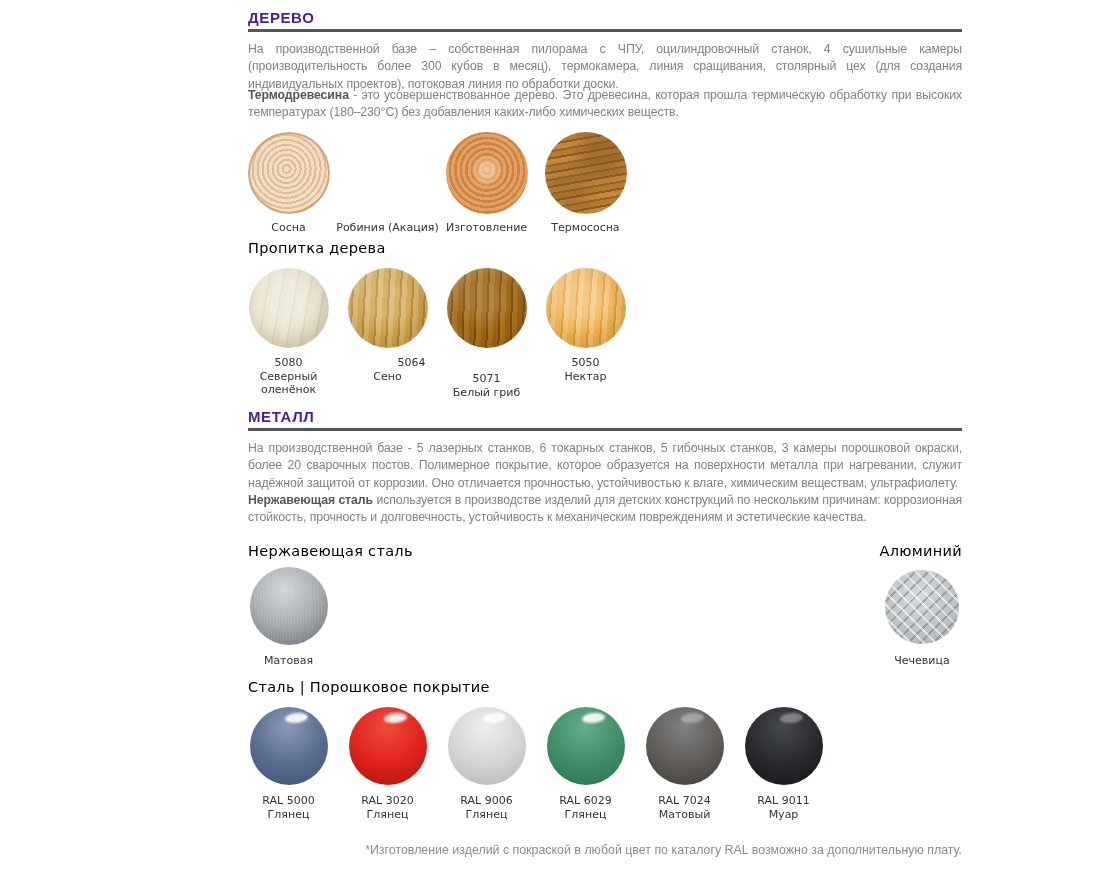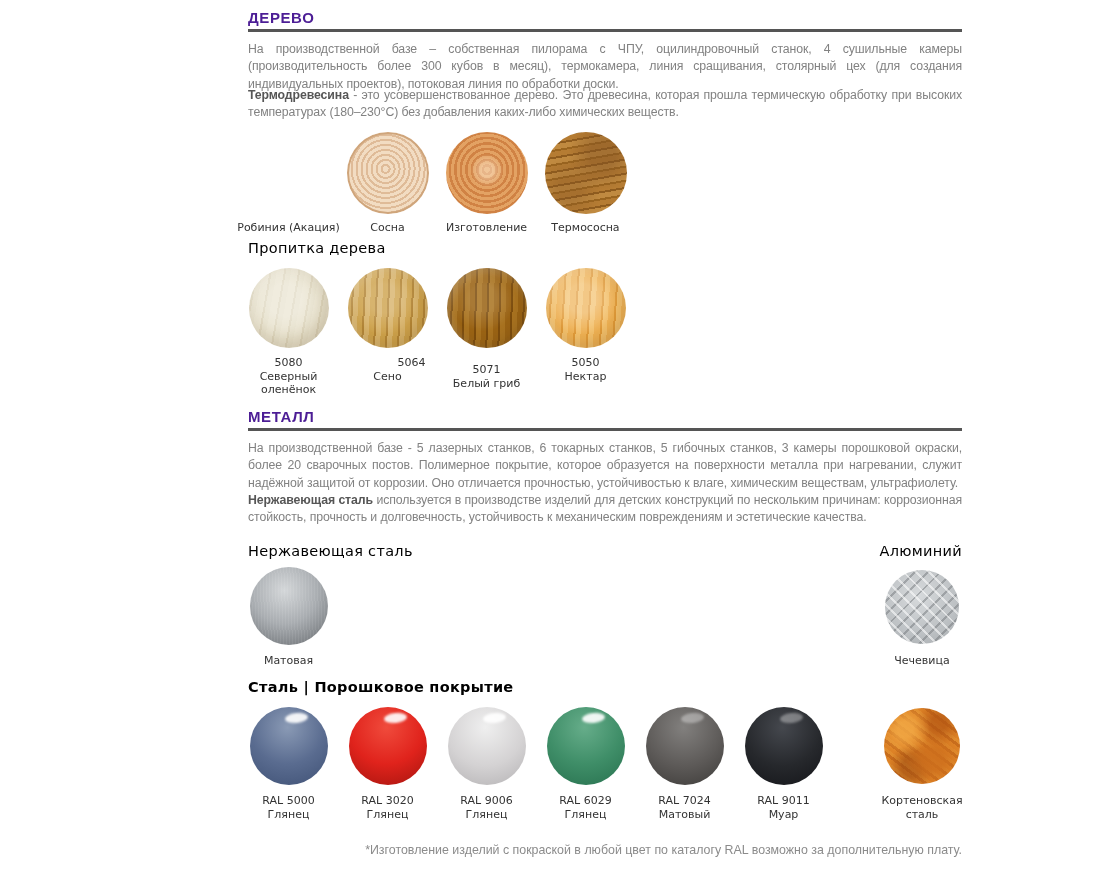--- a/index.html
+++ b/index.html
@@ -148,26 +148,26 @@
 
   <div class="body-text" style="top:41px;">
     <span>На производственной базе – собственная пилорама с ЧПУ, оцилиндровочный станок, 4 сушильные камеры (производительность более 300 кубов в месяц), термокамера, линия сращивания, столярный цех (для создания индивидуальных проектов), потоковая линия по обработки доски.</span>
   </div>
   <div class="body-text" style="top:87px;">
     <span class="lead">Термодревесина</span><span> - это усовершенствованное дерево. Это древесина, которая прошла термическую обработку при высоких температурах (180–230°С) без добавления каких-либо химических веществ.</span>
   </div>
 
   <div class="row" style="top:132px;">
     <div class="col">
+      <div class="sw sz-wood slice-pine"></div>
+      <div class="lbl" style="margin-top:7px;">Сосна</div>
+    </div>
+    <div class="col">
       <div class="sw sz-wood slice-acacia"></div>
       <div class="lbl" style="margin-top:7px;">Робиния (Акация)</div>
-    </div>
-    <div class="col">
-      <div class="sw sz-wood slice-pine"></div>
-      <div class="lbl" style="margin-top:7px;">Сосна</div>
     </div>
     <div class="col">
       <div class="sw sz-wood slice-larch"></div>
       <div class="lbl" style="margin-top:7px;">Изготовление</div>
     </div>
     <div class="col">
       <div class="sw sz-wood slice-thermopine"></div>
       <div class="lbl" style="margin-top:7px;">Термососна</div>
     </div>
   </div>
@@ -180,21 +180,21 @@
       <div class="lbl" style="margin-top:8px;">5080</div>
       <div class="lbl wrap">Северный оленёнок</div>
     </div>
     <div class="col">
       <div class="sw sz-imp imp-shade imp-5064"></div>
       <div class="lbl" style="margin-top:8px;margin-left:48px;">5064</div>
       <div class="lbl wrap">Сено</div>
     </div>
     <div class="col">
       <div class="sw sz-imp imp-shade imp-5071"></div>
-      <div class="lbl" style="margin-top:15px;">5071</div>
+      <div class="lbl" style="margin-top:24px;">5071</div>
       <div class="lbl wrap">Белый гриб</div>
     </div>
     <div class="col">
       <div class="sw sz-imp imp-shade imp-5050"></div>
       <div class="lbl" style="margin-top:8px;">5050</div>
       <div class="lbl wrap">Нектар</div>
     </div>
   </div>
 
   <div class="h1" style="top:408px;">МЕТАЛЛ</div>
@@ -215,21 +215,21 @@
       <div class="sw sz-ball ball-matte"></div>
       <div class="lbl" style="margin-top:9px;">Матовая</div>
     </div>
   </div>
 
   <div class="col" style="position:absolute; left:872px; top:570px; width:100px;">
     <div class="sw sz-alu alu-checker"></div>
     <div class="lbl" style="margin-top:10px;">Чечевица</div>
   </div>
 
-  <div class="h2" style="left:248px; top:679px;font-weight:bold;">Сталь | Порошковое покрытие</div>
+  <div class="h2" style="left:248px; top:679px;">Сталь | Порошковое покрытие</div>
 
   <div class="row" style="top:707px;">
     <div class="col">
       <div class="sw sz-ral ral-5000">
           <span class="glint"></span>
         </div>
       <div class="lbl" style="margin-top:9px;">RAL 5000</div>
       <div class="lbl">Глянец</div>
     </div>
     <div class="col">
@@ -262,20 +262,16 @@
     </div>
     <div class="col">
       <div class="sw sz-ral ral-9011">
           <span class="glint soft"></span>
         </div>
       <div class="lbl" style="margin-top:9px;">RAL 9011</div>
       <div class="lbl">Муар</div>
     </div>
   </div>
 
-  <div class="col" style="position:absolute; left:870px; top:708px; width:104px;">
-    <div class="sw sz-corten corten"></div>
-    <div class="lbl wrap" style="margin-top:10px;">Кортеновская сталь</div>
-  </div>
 
   <div class="footer-note">*Изготовление изделий с покраской в любой цвет по каталогу RAL возможно за дополнительную плату.</div>
 
 </div>
 
 </body></html>

